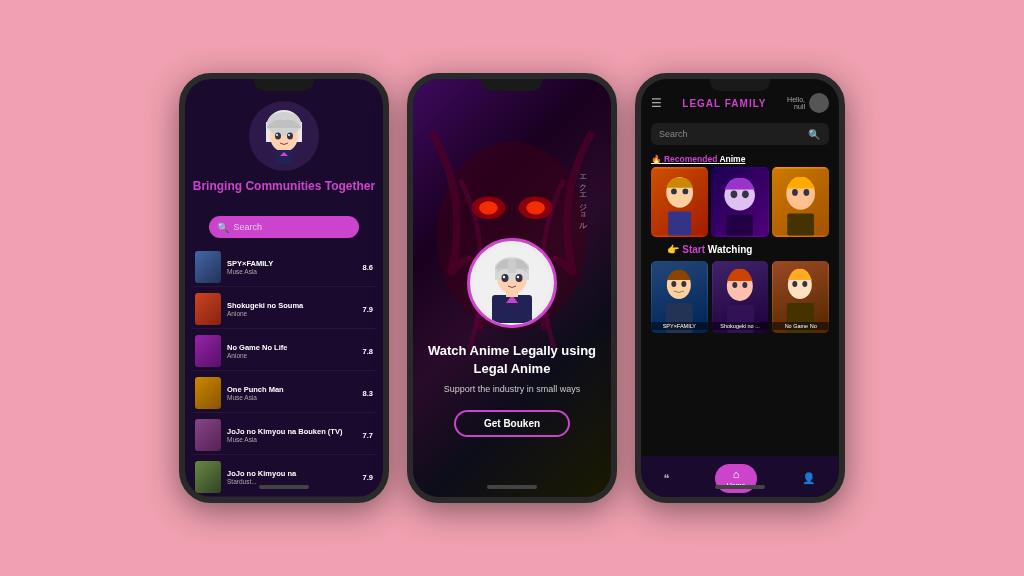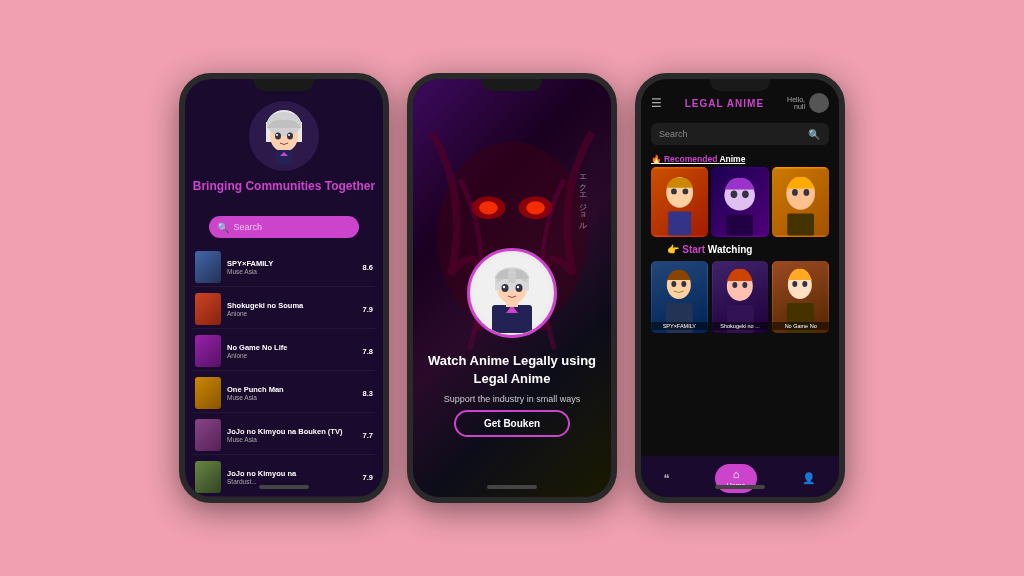--- a/index.html
+++ b/index.html
@@ -220,21 +220,21 @@
       font-size: 13px;
       text-align: center;
       margin-bottom: 6px;
       line-height: 1.4;
     }
 
     .phone2-subtitle {
       color: #ccc;
       font-size: 9px;
       text-align: center;
-      margin-bottom: 6px;
+      margin-bottom: 16px;
     }
 
     .phone2-button {
       background: transparent;
       border: 2px solid #cc44cc;
       border-radius: 20px;
       color: #fff;
       font-size: 10px;
       font-weight: 600;
       padding: 6px 28px;
@@ -597,21 +597,21 @@
   <div class="home-bar"></div>
 </div>
 
 <div class="phone">
   <div class="notch"></div>
   <div class="screen">
     <div class="phone3-screen">
 
       <div class="phone3-header">
         <span class="phone3-menu-icon">☰</span>
-        <span class="phone3-logo">LEGAL ANIME</span>
+        <span class="phone3-logo">LEGAL FAMILY</span>
         <div style="display:flex;align-items:center;gap:4px">
           <div>
             <div class="phone3-hello">
               <span>Hello,</span><br>
               <span>null</span>
             </div>
           </div>
           <div class="phone3-avatar"></div>
         </div>
       </div>

